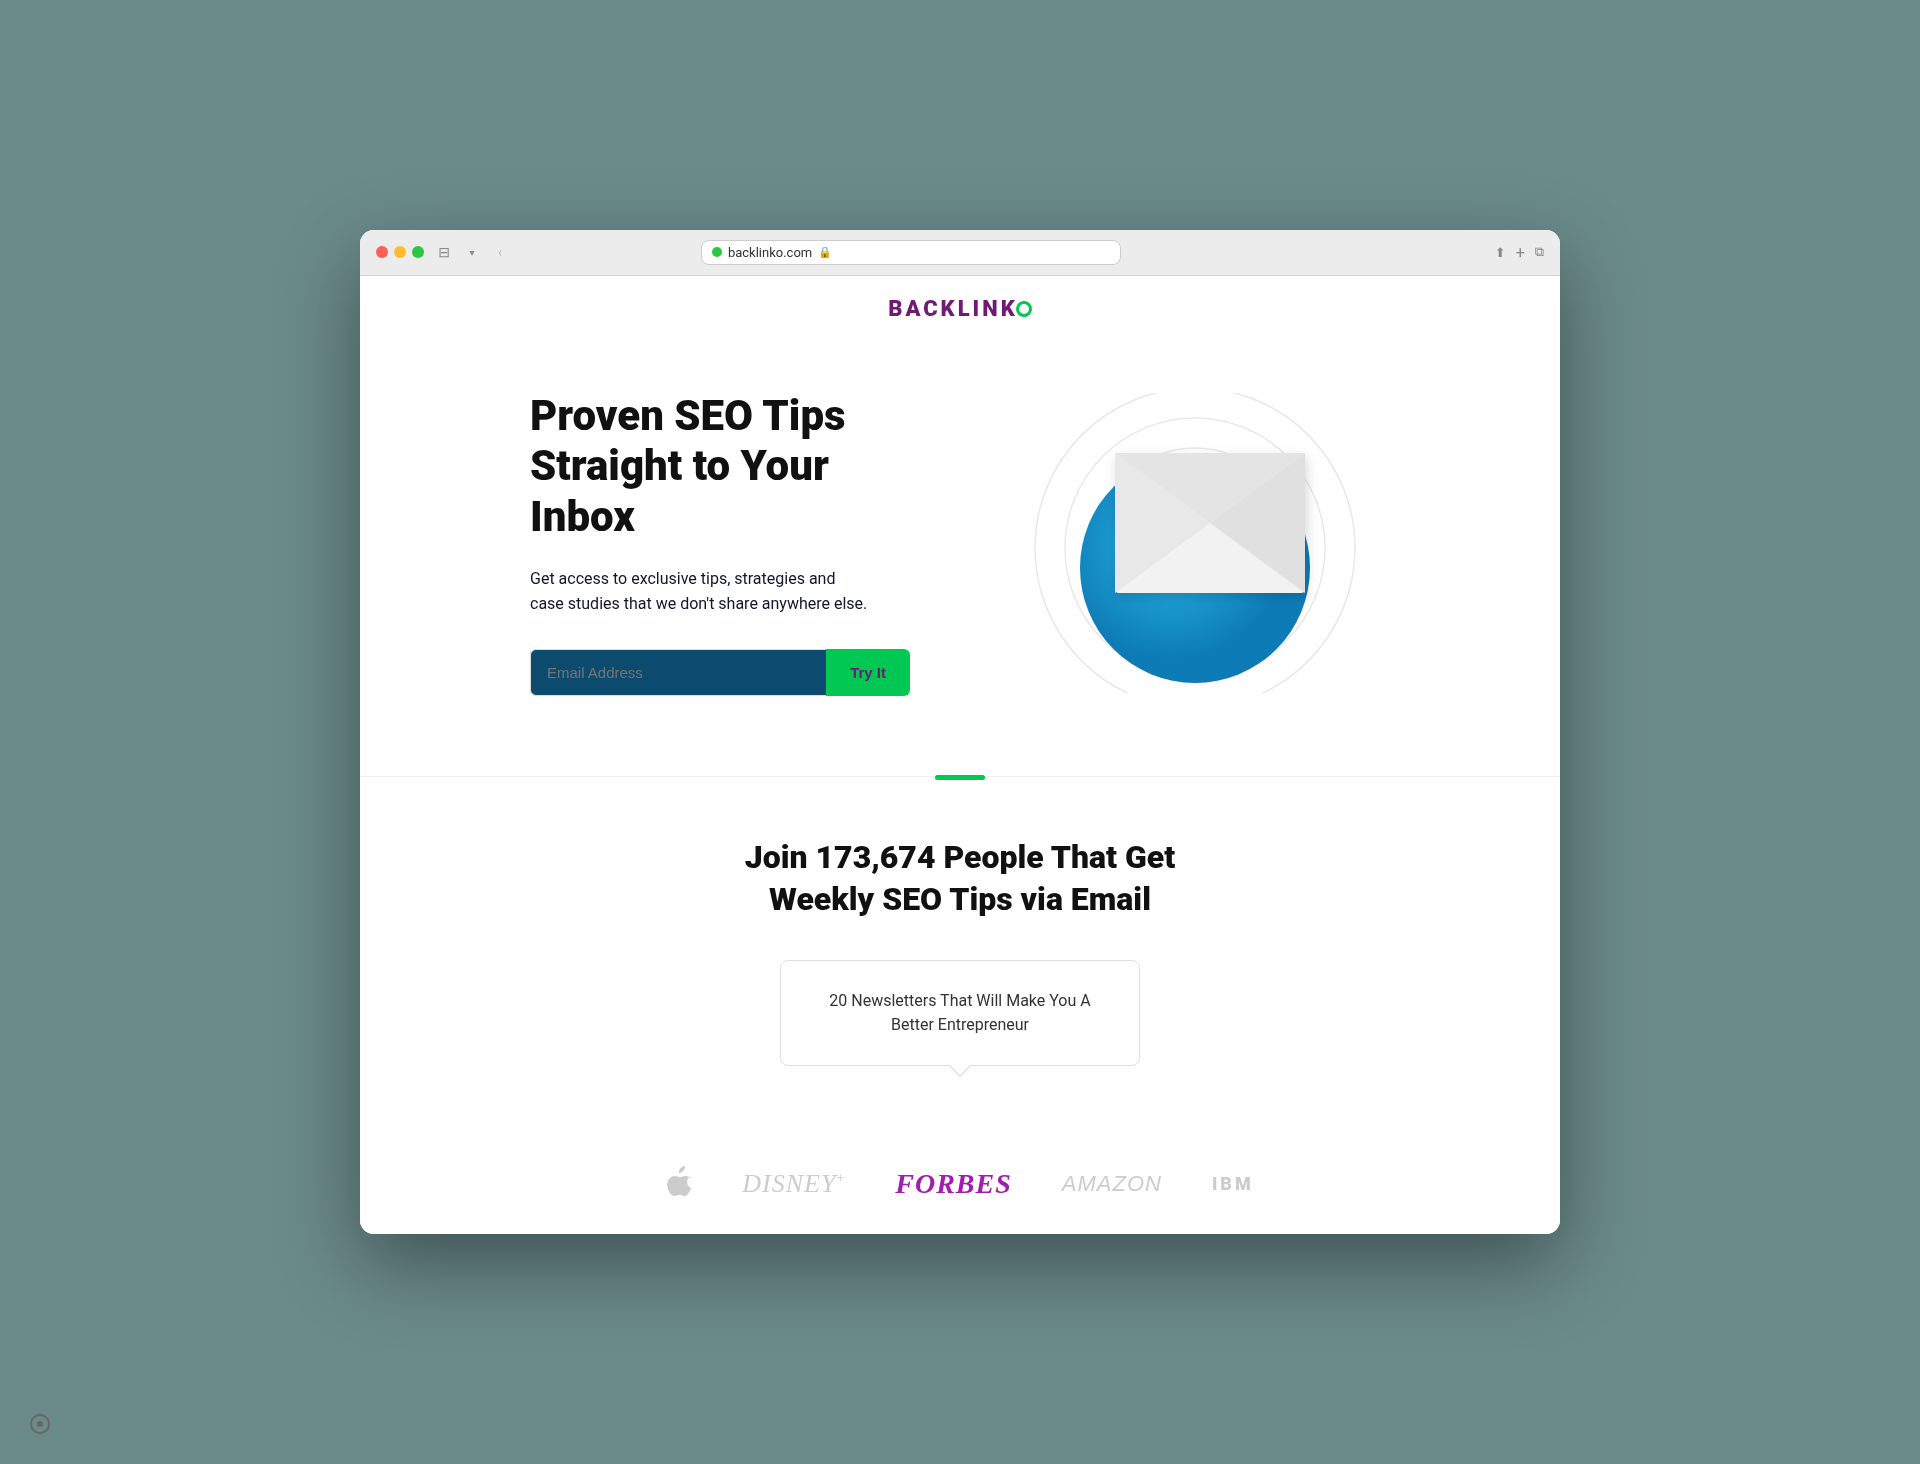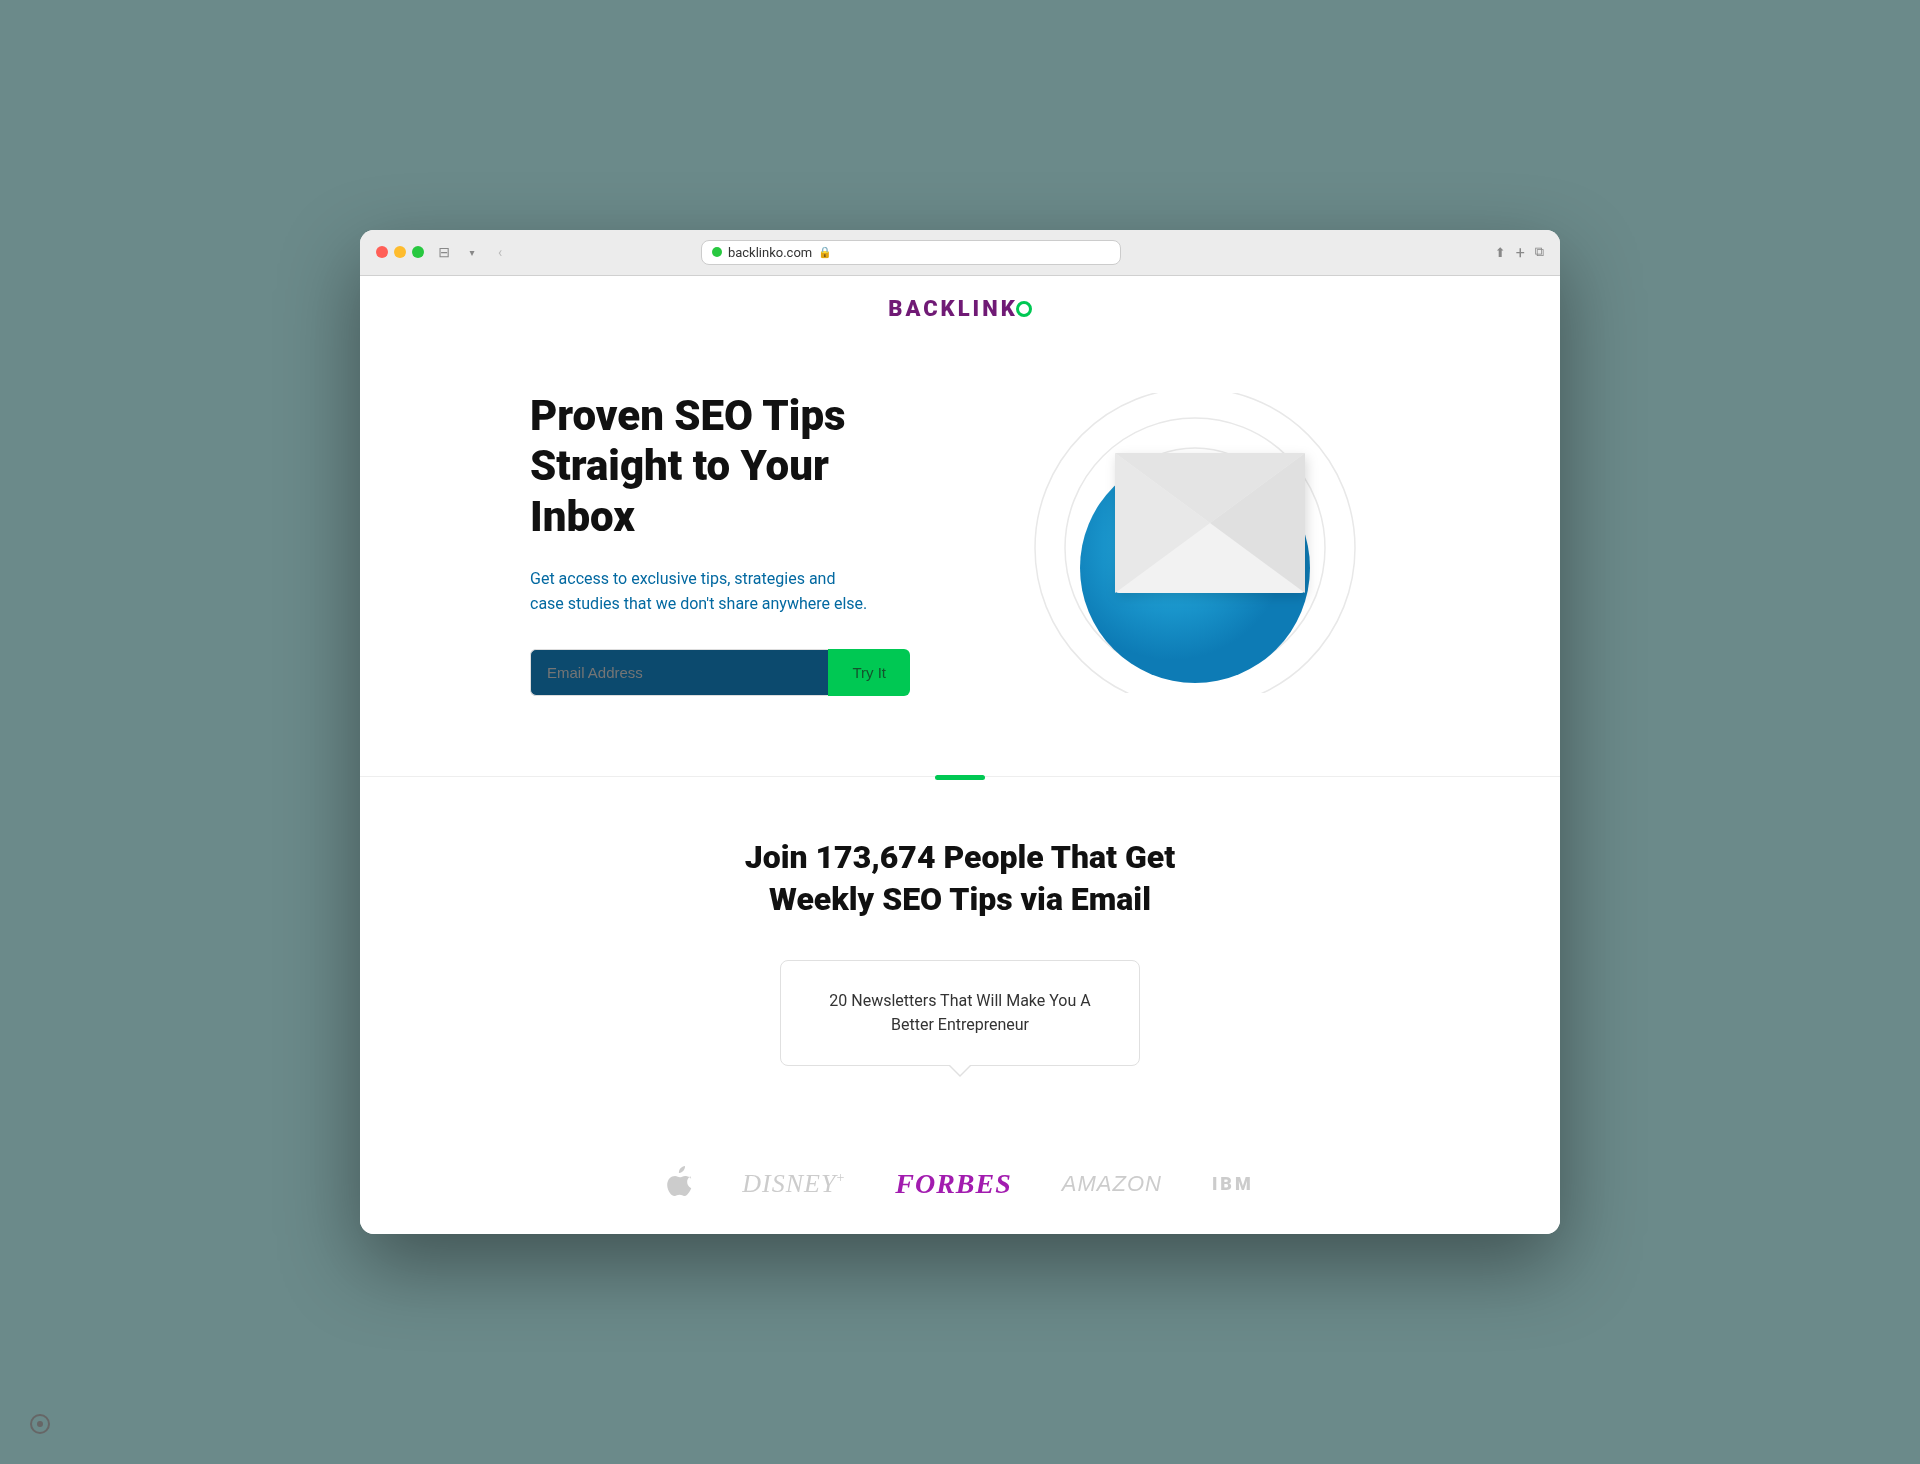--- a/index.html
+++ b/index.html
@@ -146,21 +146,21 @@
     .hero-title {
       font-size: 42px;
       font-weight: 900;
       color: #111;
       line-height: 1.2;
       margin-bottom: 24px;
     }
 
     .hero-desc {
       font-size: 16px;
-      color: #0369a1;
+      color: #0f172a;
       line-height: 1.6;
       margin-bottom: 32px;
       max-width: 340px;
     }
 
     .hero-form {
       display: flex;
       gap: 0;
       max-width: 380px;
     }
@@ -173,25 +173,25 @@
       border-radius: 6px 0 0 6px;
       font-size: 15px;
       color: #999;
       outline: none;
       background: #0c4a6e;
     }
 
     .hero-btn {
       padding: 14px 24px;
       background: #00c853;
-      color: #14532d;
+      color: #701a75;
       border: none;
       border-radius: 0 6px 6px 0;
       font-size: 15px;
-      font-weight: 400;
+      font-weight: 700;
       cursor: pointer;
       white-space: nowrap;
     }
 
     .hero-right {
       flex: 1;
       display: flex;
       justify-content: center;
       align-items: center;
       position: relative;

